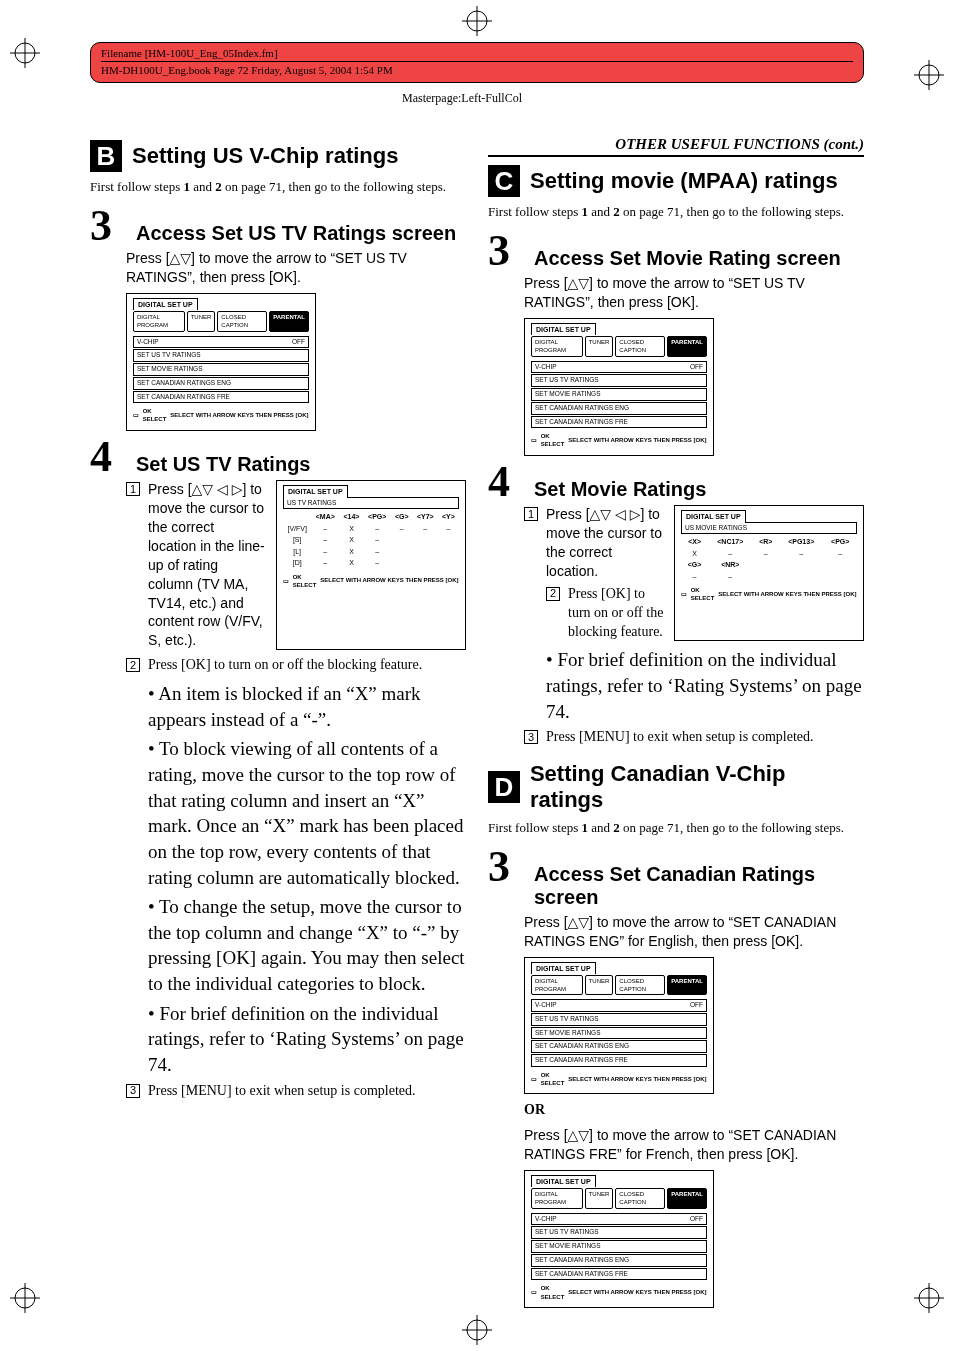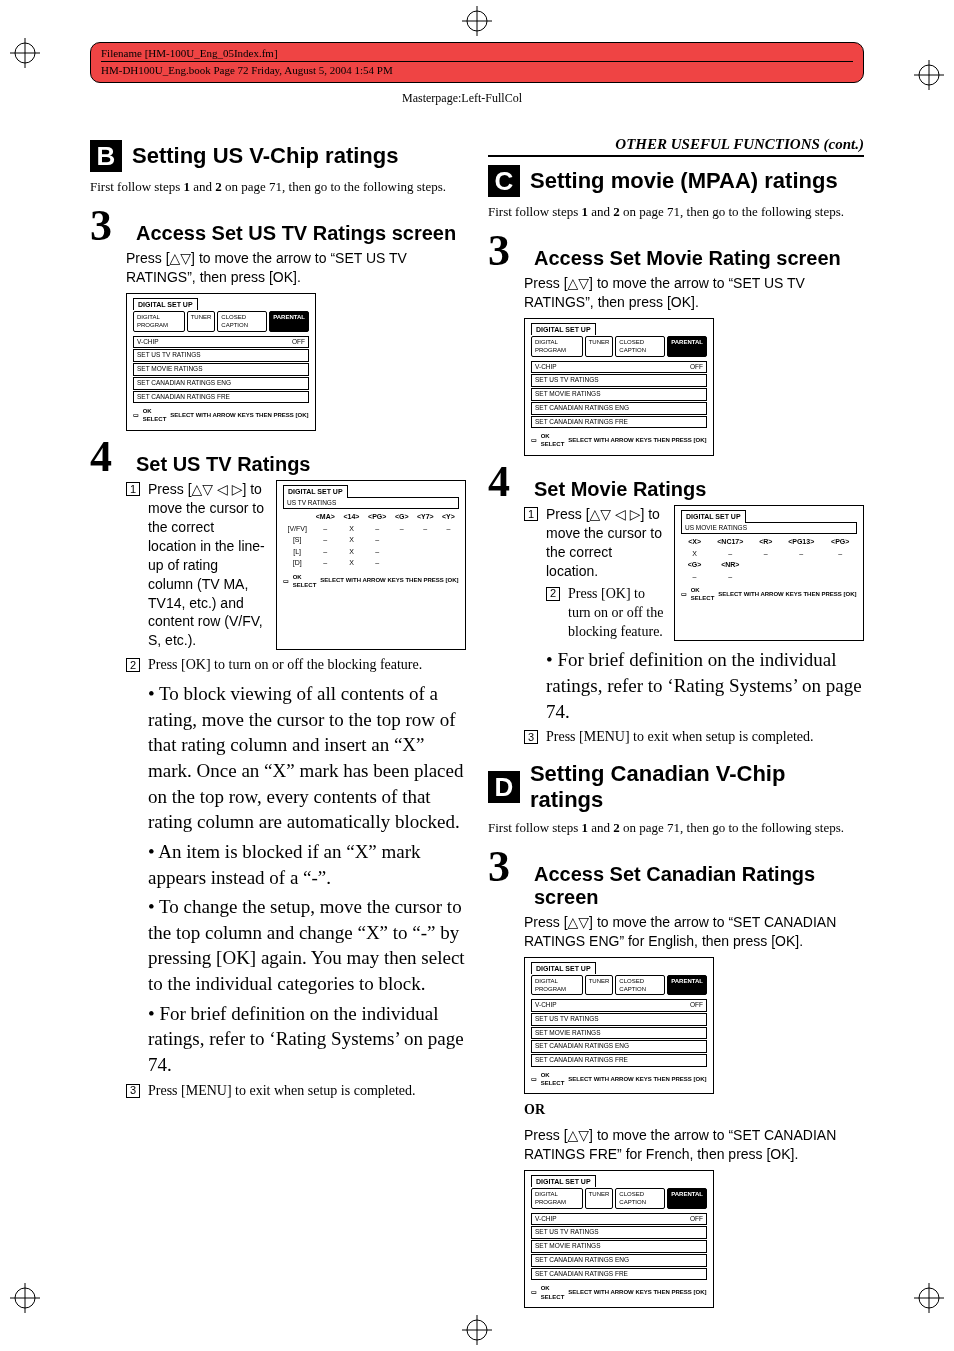--- a/index.html
+++ b/index.html
@@ -393,22 +393,22 @@
           </div>
         </div>
       </div>
     </li>
     <li>
       <span class="boxnum">2</span>
       <span>Press [OK] to turn on or off the blocking feature.</span>
     </li>
   </ol>
   <ul class="bullets">
+    <li>An item is blocked if an “X” mark appears instead of a “-”.</li>
     <li>To block viewing of all contents of a rating, move the cursor to the top row of that rating column and insert an “X” mark. Once an “X” mark has been placed on the top row, every contents of that rating column are automatically blocked.</li>
-    <li>An item is blocked if an “X” mark appears instead of a “-”.</li>
     <li>To change the setup, move the cursor to the top column and change “X” to “-” by pressing [OK] again. You may then select to the individual categories to block.</li>
     <li>For brief definition on the individual ratings, refer to ‘Rating Systems’ on page 74.</li>
   </ul>
   <ol class="sublist">
     <li>
       <span class="boxnum">3</span>
       <span>Press [MENU] to exit when setup is completed.</span>
     </li>
   </ol>
 </div>

